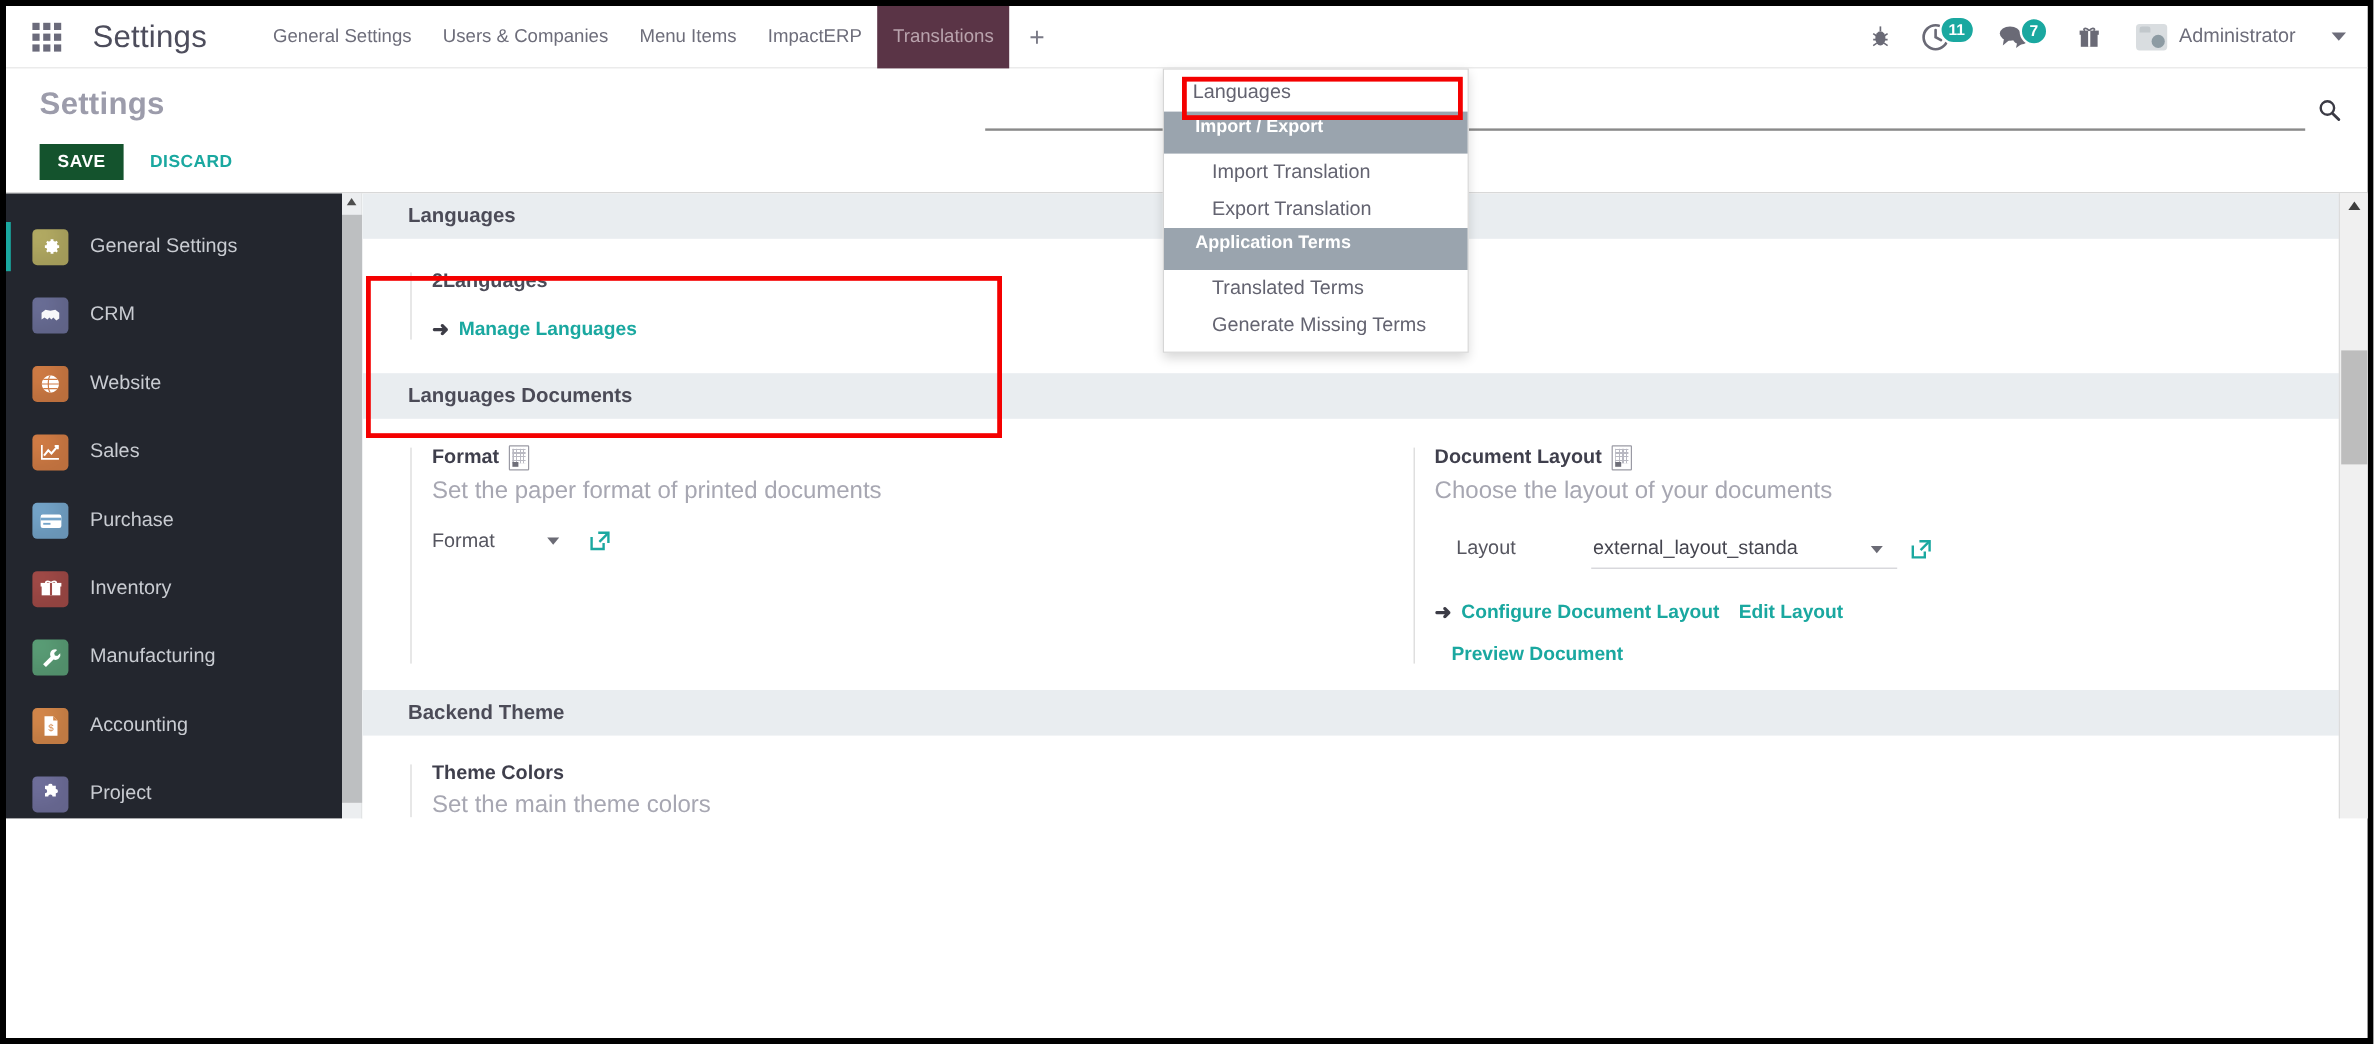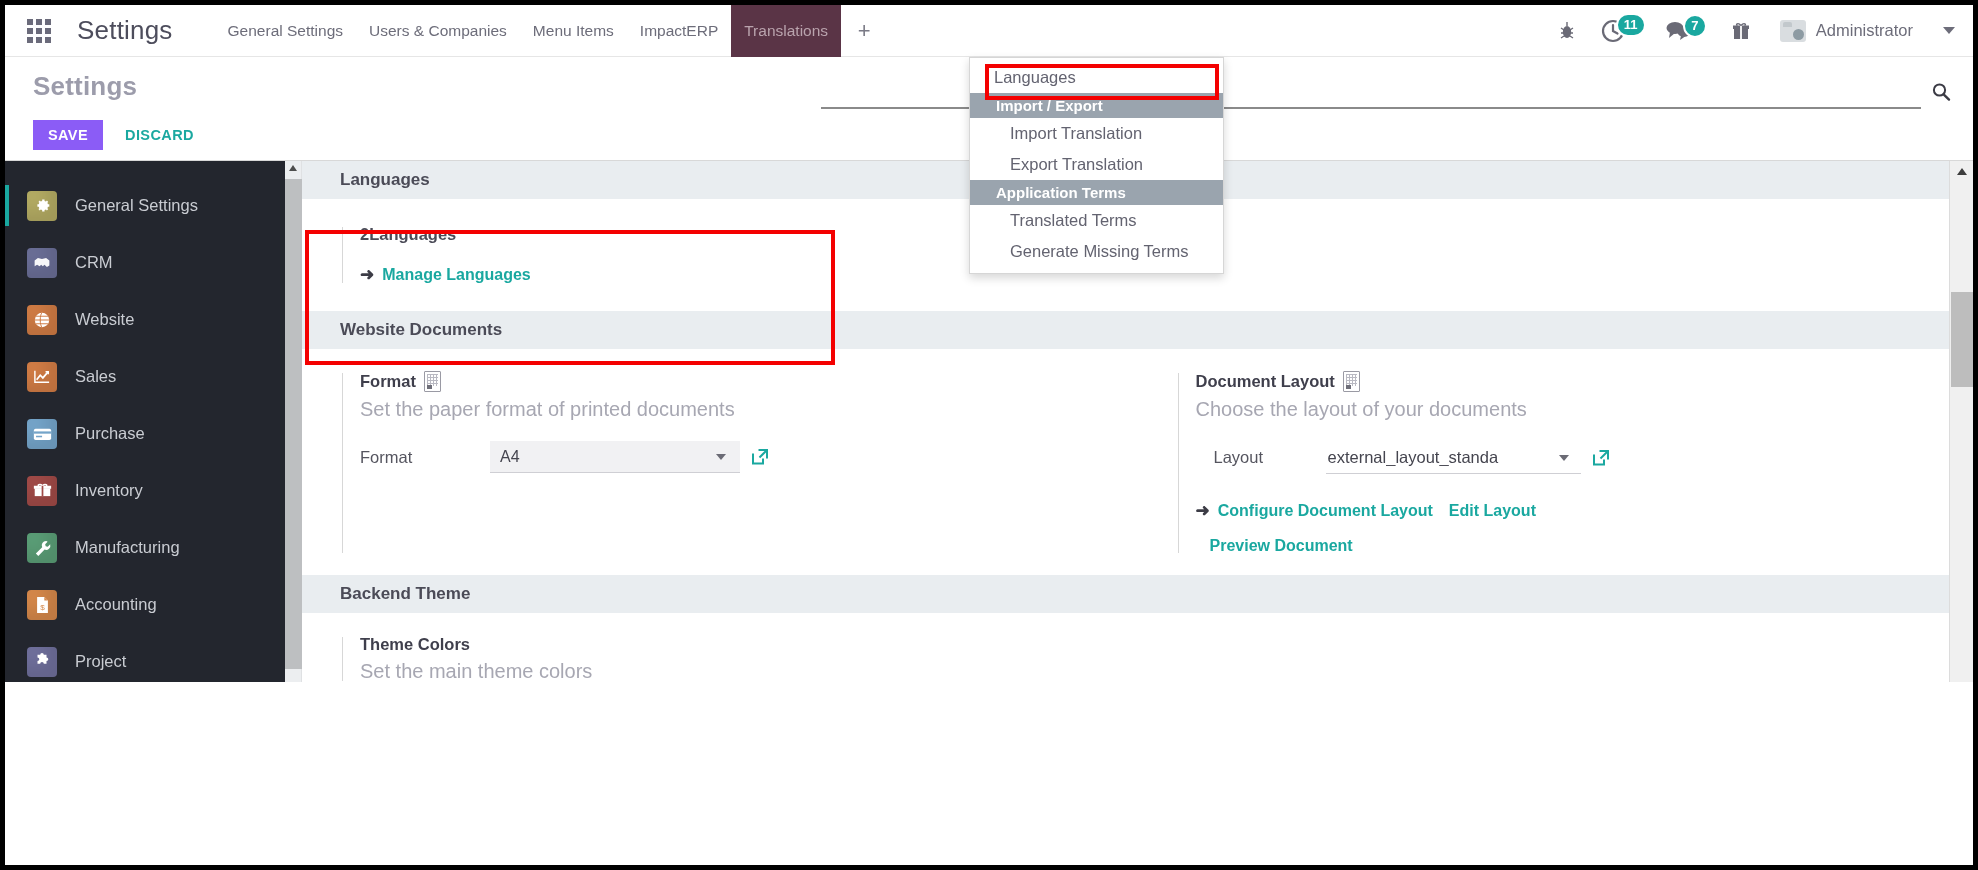--- a/index.html
+++ b/index.html
@@ -132,21 +132,21 @@
     padding: 6px 12px 6px 40px;
     cursor: pointer;
     white-space: nowrap;
   }
   .dd-item.first { padding-left: 24px; }
   .dd-header {
     background: #9aa4ae;
     color: #ffffff;
     font-weight: 700;
     font-size: 15px;
-    padding: 4px 12px 4px 26px;
+    padding: 4px 12px 14px 26px;
   }
   .dd-highlight {
     position: absolute;
     border: 4px solid #f40000;
     left: 15px; top: 6px;
     width: 234px; height: 36px;
     pointer-events: none;
   }
 
   
@@ -156,21 +156,21 @@
     padding: 14px 0 10px 28px;
     border-bottom: 1px solid #d8d8d8;
     z-index: 10;
   }
   .cp-title {
     font-size: 26px; color: #9c9cab; font-weight: 700;
     letter-spacing: .2px;
   }
   .cp-buttons { margin-top: 18px; display:flex; align-items:center; gap: 16px; }
   .btn-save {
-    background: #8b5cf6; color:#fff;
+    background: #14532d; color:#fff;
     font-size: 14.5px; font-weight: 700;
     padding: 7px 15px; border: none; cursor: pointer;
     letter-spacing: .4px;
   }
   .btn-discard {
     background: transparent; color:#1aa8a0;
     font-size: 14.5px; font-weight: 700;
     padding: 7px 6px; border:none; cursor: pointer;
     letter-spacing: .4px;
   }
@@ -579,36 +579,33 @@
           <div class="setting-col">
             <div class="lang-count">2Languages</div>
             <div style="margin-top:20px; display:flex; align-items:center; gap:6px;">
               <span class="arrow-g">➜</span>
               <a class="link-teal">Manage Languages</a>
             </div>
           </div>
         </div>
       </div>
 
-      <div class="sec-head">Website Documents</div>
+      <div class="sec-head">Languages Documents</div>
       <div class="sec-body">
         <div class="setting-row">
 
           <div class="setting-col">
             <div class="s-title">
               <span>Format</span>
               <span class="doc-ico"></span>
             </div>
             <div class="s-desc">Set the paper format of printed documents</div>
             <div class="field-row">
               <span class="field-label">Format</span>
               <span class="sel-wrap">
-                <select class="sel-a4">
-                  <option>A4</option>
-                </select>
                 <span class="sel-caret"></span>
                 <span class="ext-link">
                   <svg width="20" height="20" viewBox="0 0 20 20">
                       <path d="M3 6.5v10h10v-5" stroke="#1aa8a0" stroke-width="2" fill="none"></path>
                       <path d="M8.5 3h8.5v8.5" stroke="#1aa8a0" stroke-width="2" fill="none"></path>
                       <path d="M17 3 L9.5 10.5" stroke="#1aa8a0" stroke-width="2" fill="none"></path>
                     </svg>
                 </span>
               </span>
             </div>

